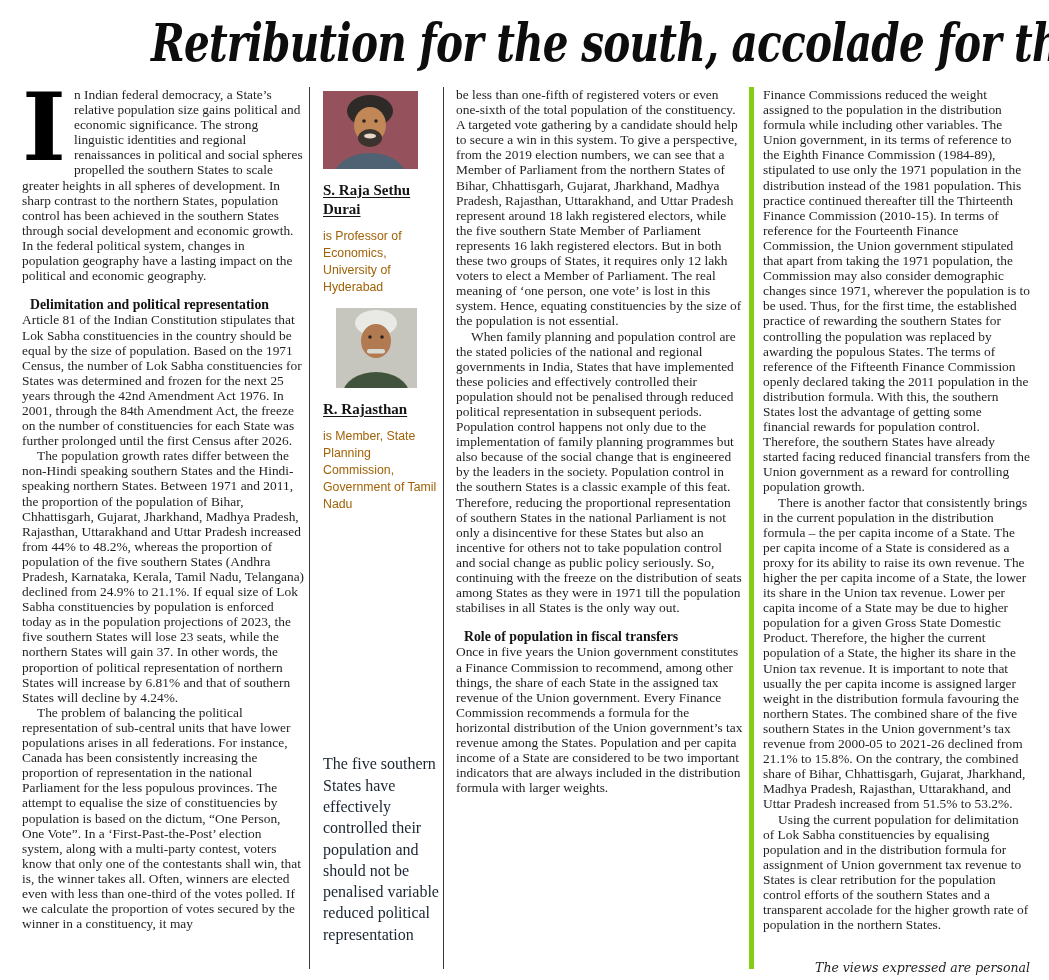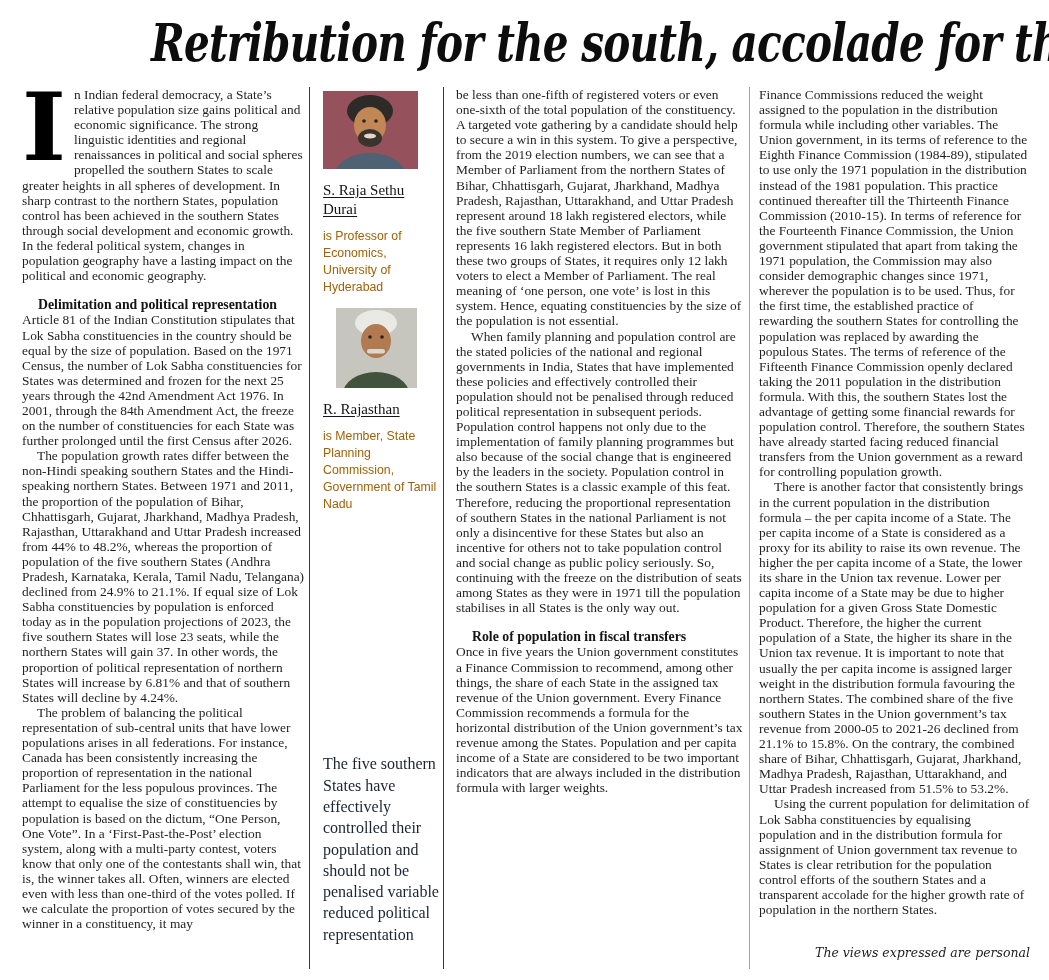--- a/index.html
+++ b/index.html
@@ -25,44 +25,44 @@
     white-space: nowrap;
     color: #0d0d0d;
   }
 
   
   .cols { display: flex; padding: 4px 19px 0 22px; height: 886px; box-sizing: border-box; }
   .col { box-sizing: content-box; }
   .c1 { width: 283px; padding-right: 4px; border-right: 1px solid #3a3a3a; }
   .c2 { width: 108px; padding: 4px 12px 0 13px; border-right: 1px solid #3a3a3a;
         display: flex; flex-direction: column; }
-  .c3 { width: 287px; padding: 0 6px 0 12px; border-right: 1px solid #84cc16; font-family: Liberation Serif, serif; }
+  .c3 { width: 287px; padding: 0 6px 0 12px; border-right: 5px solid #84cc16; font-family: Liberation Serif, serif; }
   .c4 { flex: 1; padding-left: 9px; display: flex; flex-direction: column; }
 
   
   .body-p { margin: 0; font-size: 13.4px; line-height: 15.1px; text-align: left; }
   .ind { text-indent: 15px; }
-  .sec-head { margin: 14px 0 0 16px; font-size: 13.8px; line-height: 15.2px; font-weight: bold; color: #141414; }
+  .sec-head { margin: 14px 0 0 8px; font-size: 13.8px; line-height: 15.2px; font-weight: bold; color: #141414; }
 
   .dropcap {
     float: left;
     font-family: "DejaVu Serif", serif;
     font-weight: bold;
     font-size: 94px;
     line-height: 73px;
     margin: 4px 8px 0 0;
     color: #000;
   }
 
   
   .author { margin-bottom: 12px; }
   .photo { display: block; margin-bottom: 12px; }
   .a2 .photo { margin-left: 13px; }
   .a-name {
-    font-weight: normal; font-size: 15px; line-height: 19px;
+    font-weight: bold; font-size: 15px; line-height: 19px;
     text-decoration: underline; text-underline-offset: 2px;
     color: #141414; cursor: pointer; margin-bottom: 9px;
   }
   .a-bio {
     font-family: "Liberation Sans", sans-serif;
     font-size: 12.3px; line-height: 17px; color: #a16207;
     margin-right: -10px;
   }
   .spacer { flex: 1; }
   .pullquote {

